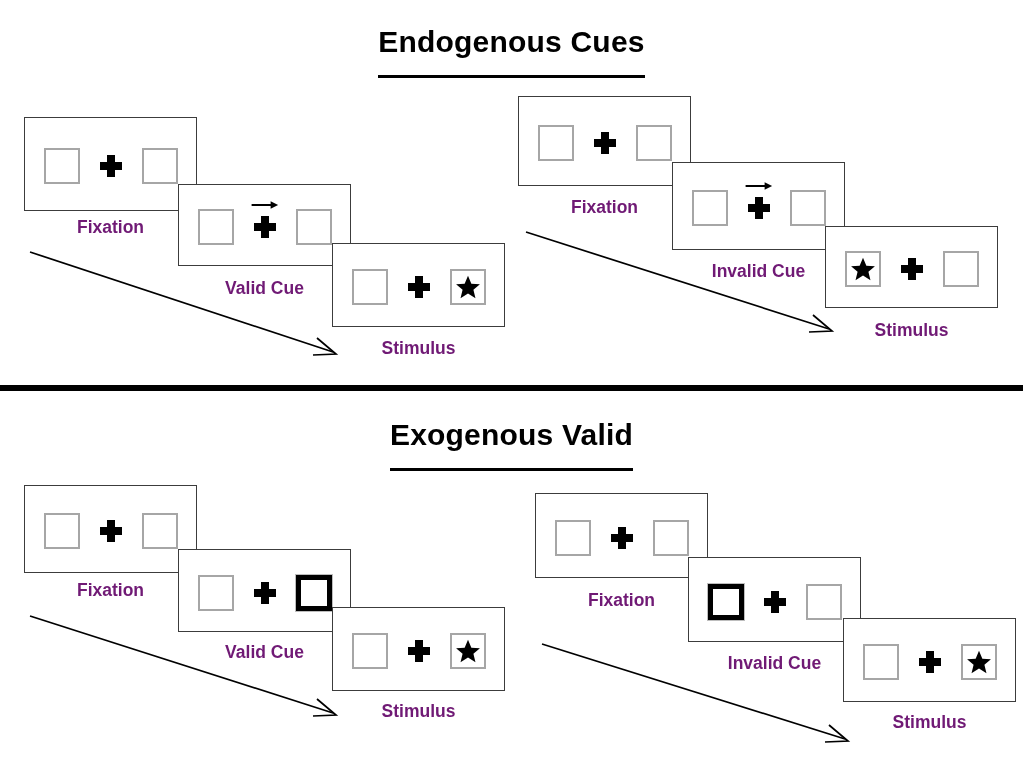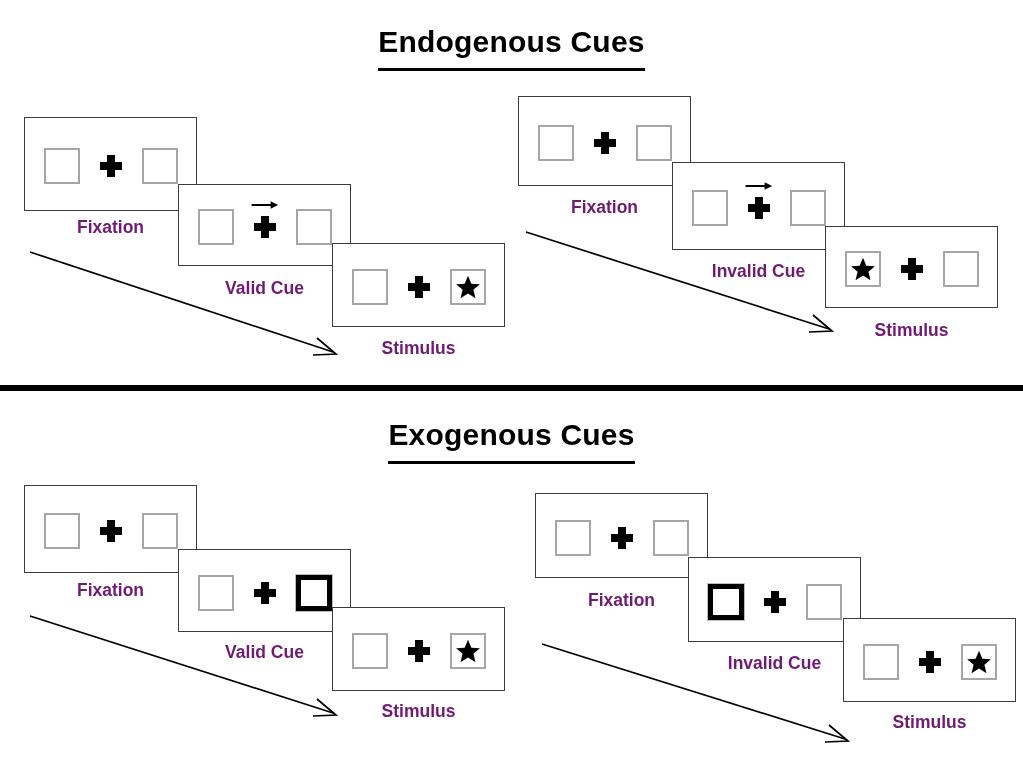--- a/index.html
+++ b/index.html
@@ -17,21 +17,21 @@
     position:absolute;
     width:100%;
     text-align:center;
     font-size:30px;
     font-weight:bold;
     color:#000;
     letter-spacing:.2px;
   }
   .section-title span{
     border-bottom:3px solid #000;
-    padding-bottom:10px;
+    padding-bottom:17px;
   }
 
   
   .divider{
     position:absolute;
     left:0;
     width:1023px;
     height:6px;
     background:#000;
   }
@@ -228,21 +228,21 @@
       <div class="box"></div>
     </div>
   </div>
   <div class="caption" style="left:825px;top:320px;width:173px;">
     <span>Stimulus</span>
   </div>
 
   <div class="divider" style="top:385px;"></div>
 
   <div class="section-title" style="top:418px;">
-    <span>Exogenous Cues</span>
+    <span>Exogenous Valid</span>
   </div>
 
   <svg class="time-arrow" style="left:28px;top:612px;width:320px;height:112px;" viewBox="0 0 320 112">
     <line x1="2" y1="4" x2="305" y2="101" stroke="#000" stroke-width="1.7"></line>
     <path d="M289 87 L308 103 L285 104" fill="none" stroke="#000" stroke-width="1.7"></path>
   </svg>
 
   <div class="panel" style="left:24px;top:485px;width:173px;height:88px;">
     <div class="panel-inner">
       <div class="box"></div>

